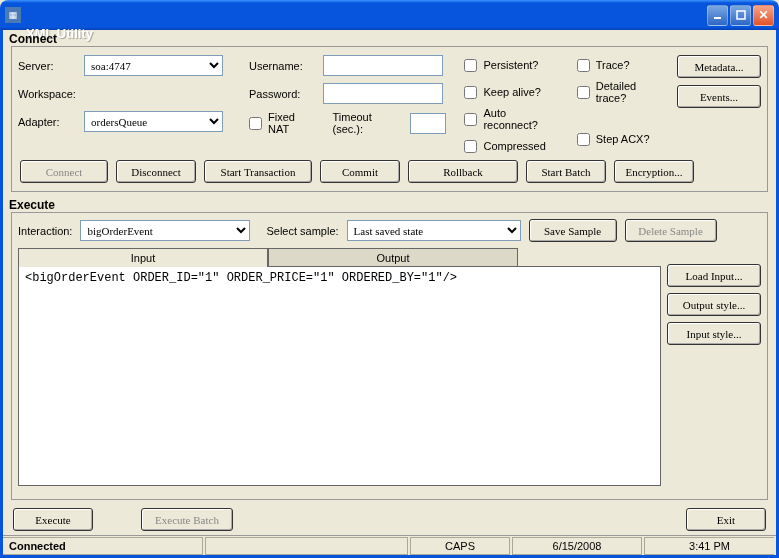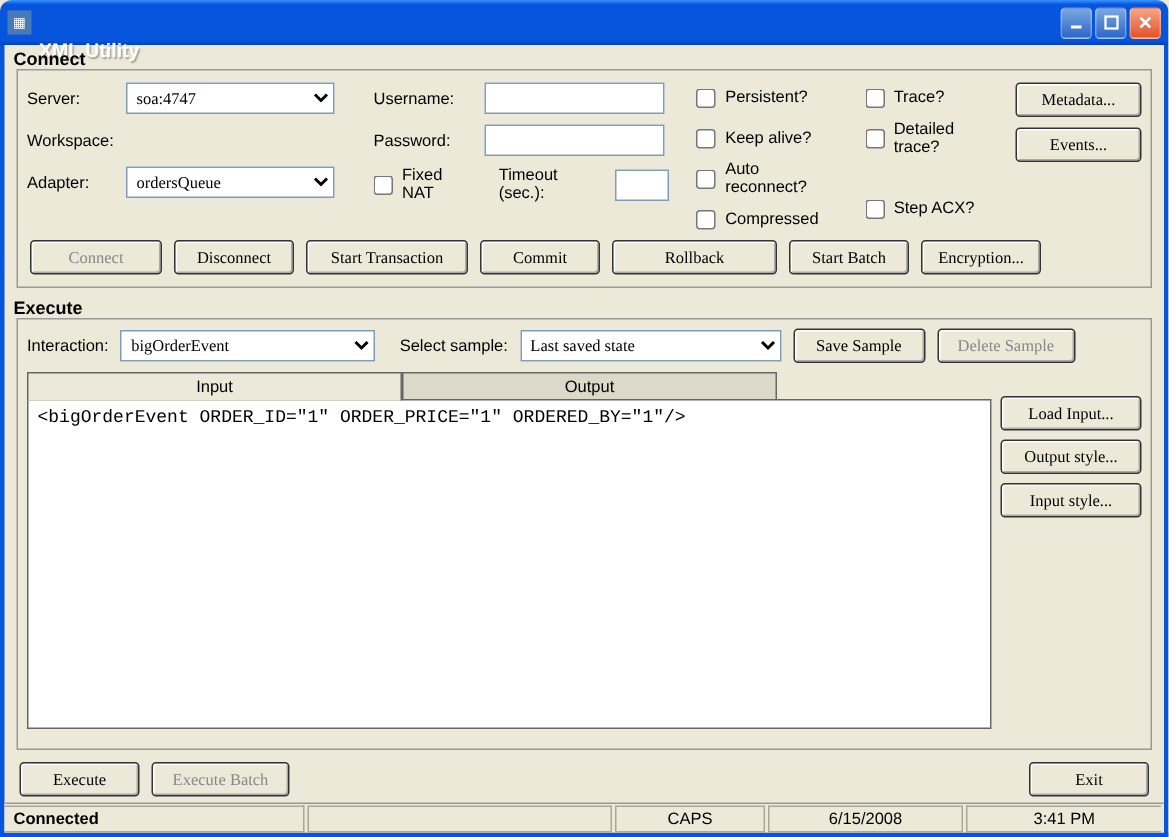--- a/index.html
+++ b/index.html
@@ -192,21 +192,21 @@
       <div class="exec-right">
         <button class="btn">Load Input...</button>
         <button class="btn">Output style...</button>
         <button class="btn">Input style...</button>
       </div>
     </div>
   </fieldset>
 
   <div class="bottom-bar">
     <button class="btn" style="min-width:80px;">Execute</button>
-    <button class="btn" style="min-width:92px;" disabled="">Execute Batch</button>
+    <button class="btn" style="min-width:92px;margin-left:40px;" disabled="">Execute Batch</button>
     <div class="spacer"></div>
     <button class="btn" style="min-width:80px;">Exit</button>
   </div>
 
   <div class="statusbar">
     <div class="status-pane first">Connected</div>
     <div class="status-pane flex"></div>
     <div class="status-pane s2">CAPS</div>
     <div class="status-pane s3">6/15/2008</div>
     <div class="status-pane s4">3:41 PM</div>

